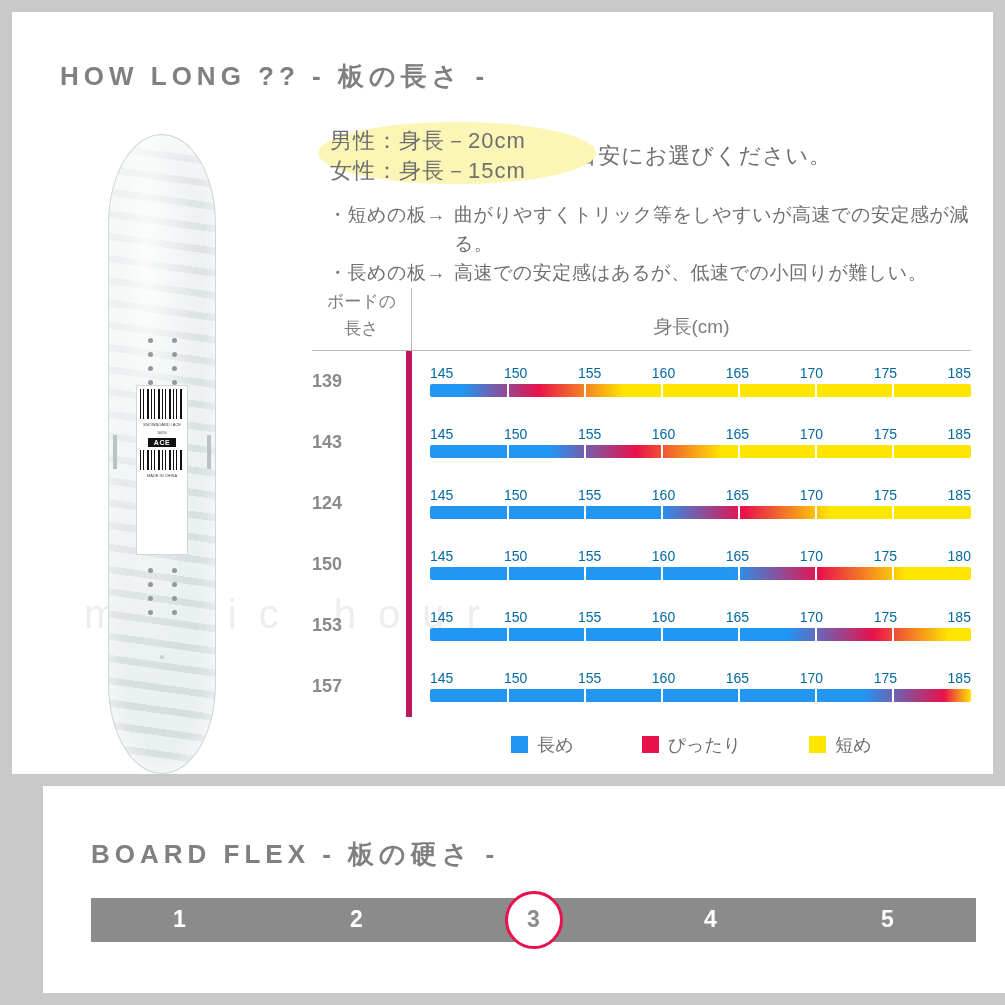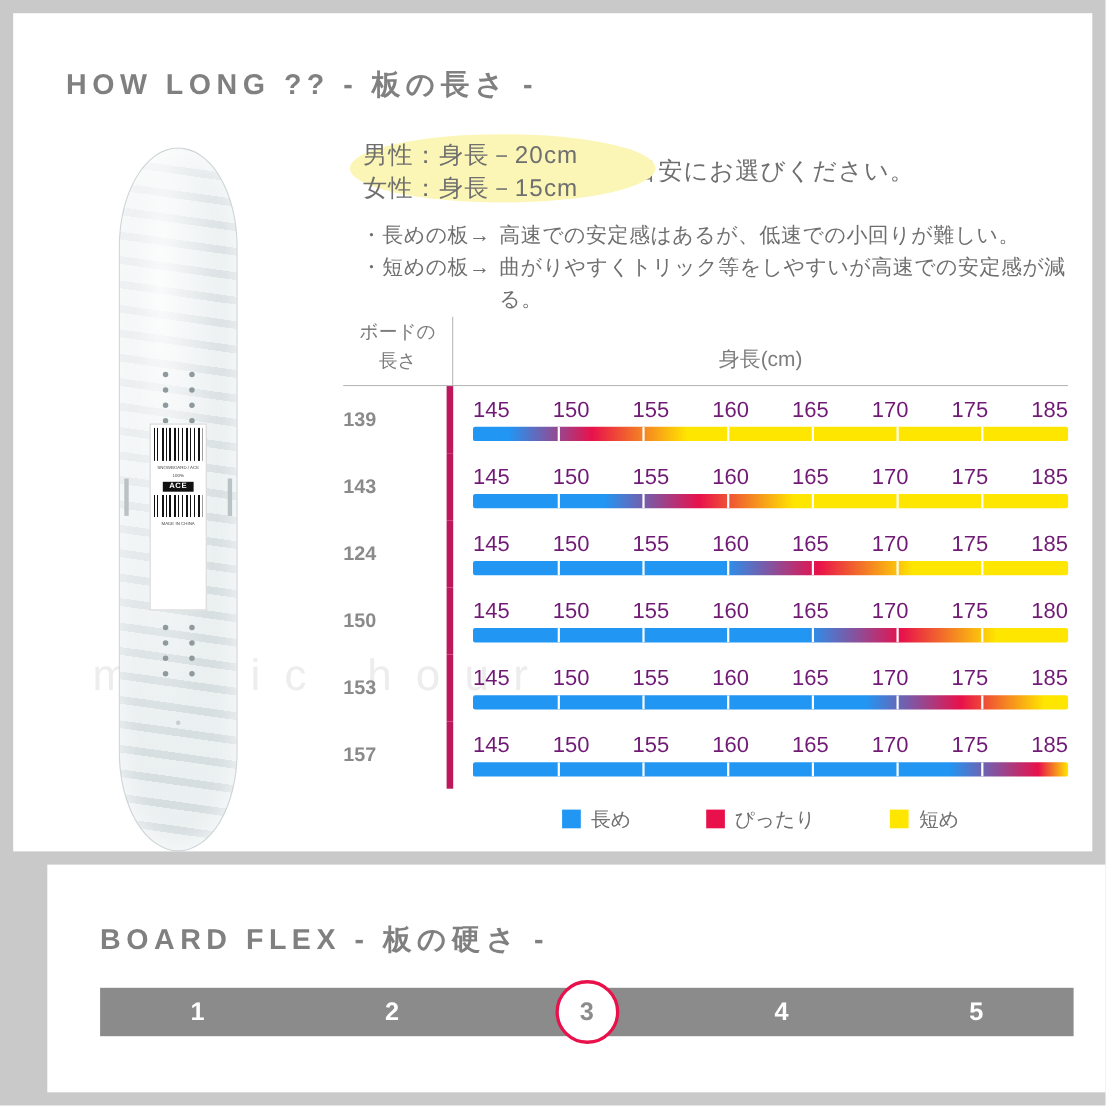--- a/index.html
+++ b/index.html
@@ -227,22 +227,22 @@
     line-height: 61px;
   }
   .td-bar {
     flex: 1;
     padding-left: 18px;
     position: relative;
   }
   .ticklabels {
     display: flex;
     justify-content: space-between;
-    font-size: 20px;
-    color: #701a75;
+    font-size: 14px;
+    color: #0369a1;
     padding: 0 0 3px 0;
   }
   .bar {
     position: relative;
     height: 13px;
     border-radius: 2px;
     overflow: hidden;
   }
   .bar .ticks {
     position: absolute; inset: 0;
@@ -364,26 +364,26 @@
             <span class="hl-text">
               <span>男性：身長－20cm</span><br>
               <span>女性：身長－15cm</span>
             </span>
           </span>
           <span class="intro-tail">を目安にお選びください。</span>
         </div>
 
         <div class="bullets">
           <div class="bullet">
+            <span class="head">・短めの板→</span>
+            <span class="body">曲がりやすくトリック等をしやすいが高速での安定感が減る。</span>
+          </div>
+          <div class="bullet">
             <span class="head">・長めの板→</span>
             <span class="body">高速での安定感はあるが、低速での小回りが難しい。</span>
-          </div>
-          <div class="bullet">
-            <span class="head">・短めの板→</span>
-            <span class="body">曲がりやすくトリック等をしやすいが高速での安定感が減る。</span>
           </div>
         </div>
 
         <div class="table">
           <div class="thead">
             <div class="th-left">
               <div>ボードの</div>
               <div>長さ</div>
             </div>
             <div class="th-right">身長(cm)</div>

